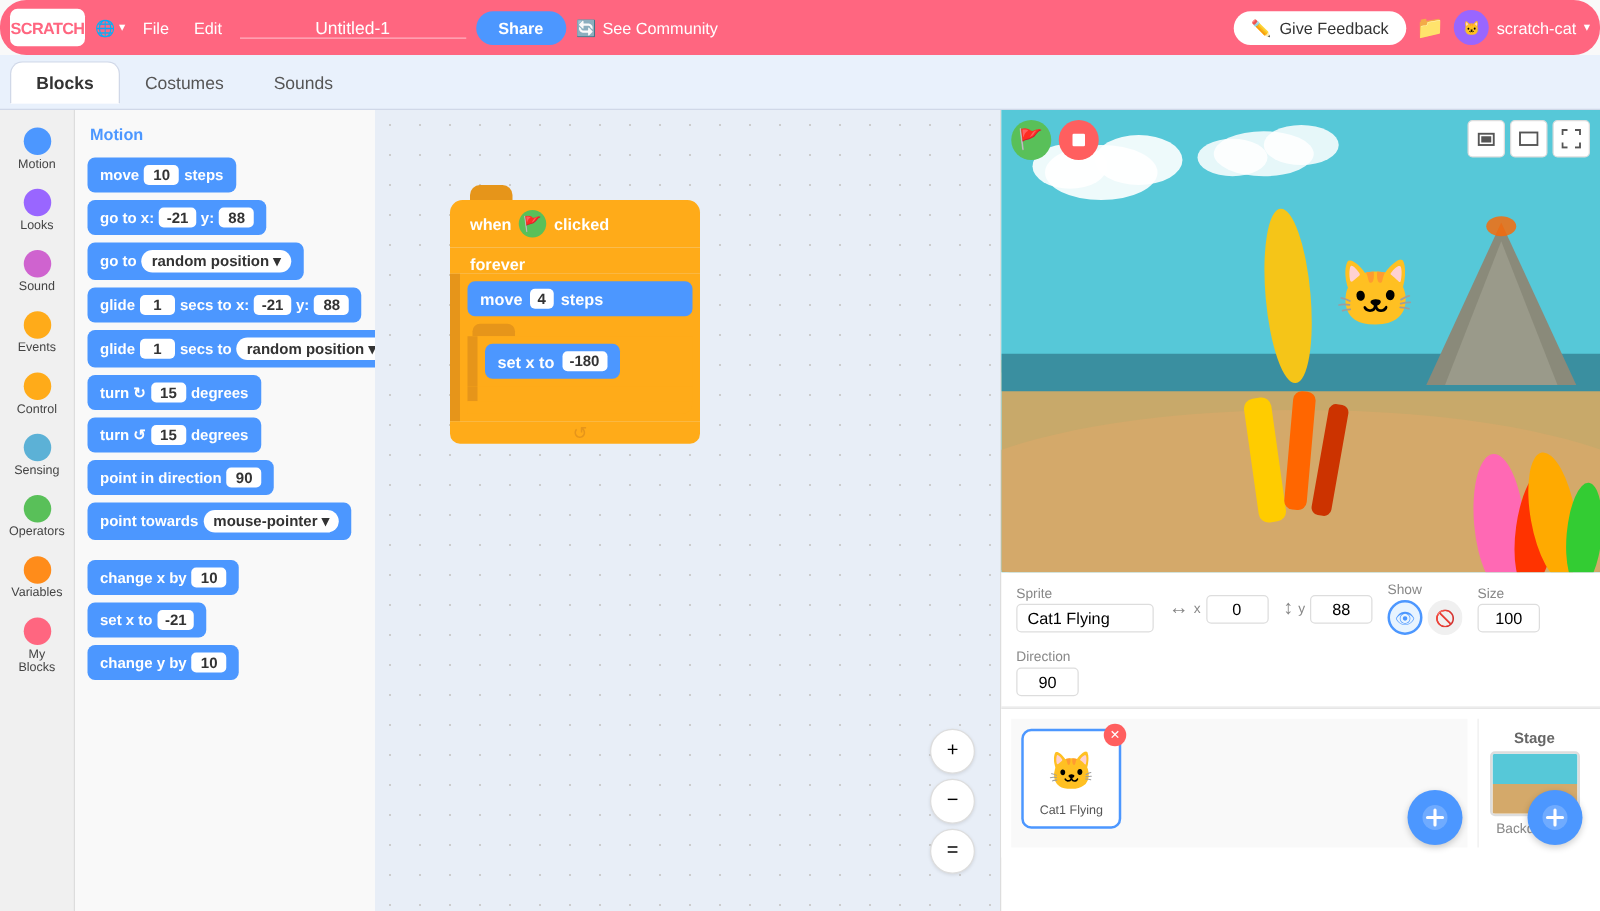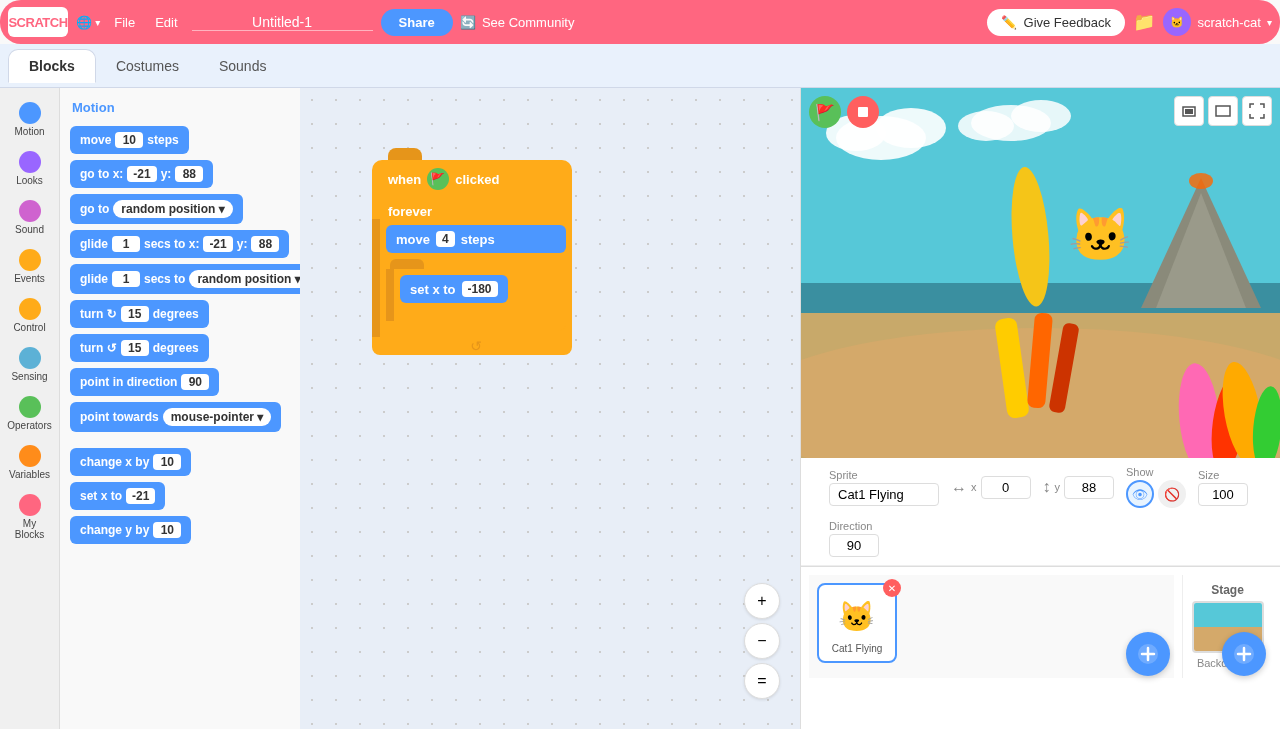--- a/index.html
+++ b/index.html
@@ -117,21 +117,21 @@
       display: flex; flex-direction: column; gap: 4px;
     }
     .zoom-btn {
       width: 36px; height: 36px; border-radius: 50%; background: white;
       border: 1px solid #ddd; display: flex; align-items: center; justify-content: center;
       cursor: pointer; font-size: 16px; box-shadow: 0 1px 3px rgba(0,0,0,0.1);
     }
 
     
     #script-blocks {
-      position: absolute; top: 60px; left: 72px;
+      position: absolute; top: 60px; left: 60px;
     }
     .sb-move {
       background: #4c97ff; border-radius: 6px; padding: 6px 10px;
       font-size: 13px; font-weight: 700; color: white;
       display: inline-flex; align-items: center; gap: 6px;
     }
     .sb-set-x {
       background: #4c97ff; border-radius: 6px; padding: 6px 10px;
       font-size: 13px; font-weight: 700; color: white;
       display: inline-flex; align-items: center; gap: 6px;
@@ -168,21 +168,21 @@
       display: flex; align-items: center; justify-content: center; cursor: pointer;
       font-size: 12px;
     }
     .stage-view-btn {
       width: 30px; height: 30px; border: 1px solid #ddd; border-radius: 4px;
       display: flex; align-items: center; justify-content: center; cursor: pointer; background: white; font-size: 14px;
     }
 
     
     #sprite-info {
-      padding: 8px 28px; border-bottom: 1px solid #eee; display: flex; align-items: center; gap: 12px; flex-wrap: wrap;
+      padding: 8px 12px; border-bottom: 1px solid #eee; display: flex; align-items: center; gap: 12px; flex-wrap: wrap;
     }
     .sprite-label { font-size: 11px; color: #888; }
     .sprite-name-input {
       border: 1px solid #ddd; border-radius: 4px; padding: 3px 8px; font-size: 13px; width: 110px;
     }
     .sprite-number-input {
       border: 1px solid #ddd; border-radius: 4px; padding: 3px 6px; font-size: 13px; width: 50px; text-align: center;
     }
     .show-toggle { display: flex; gap: 4px; }
     .show-btn {

